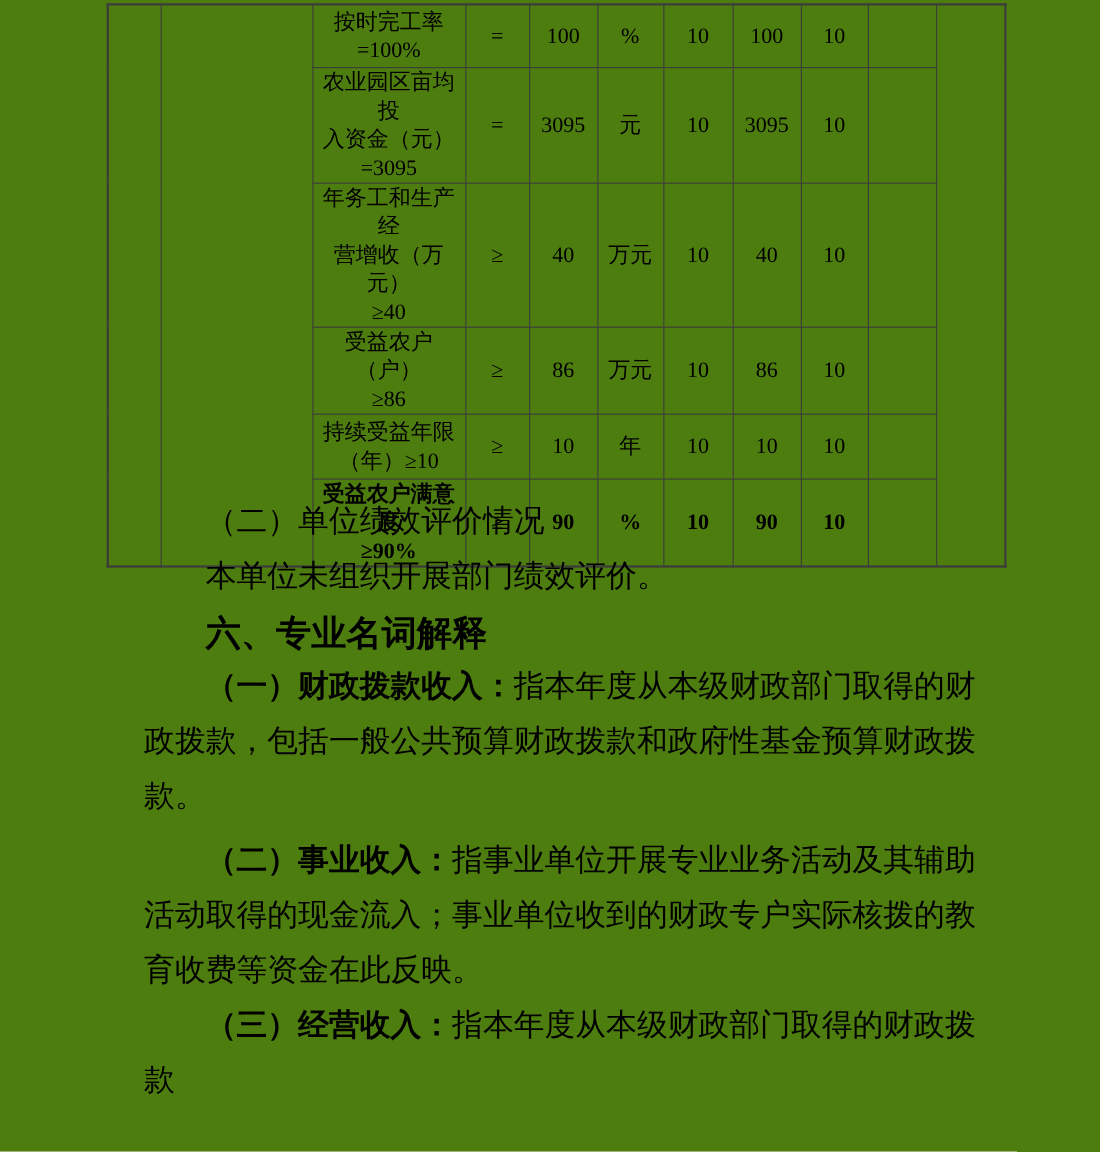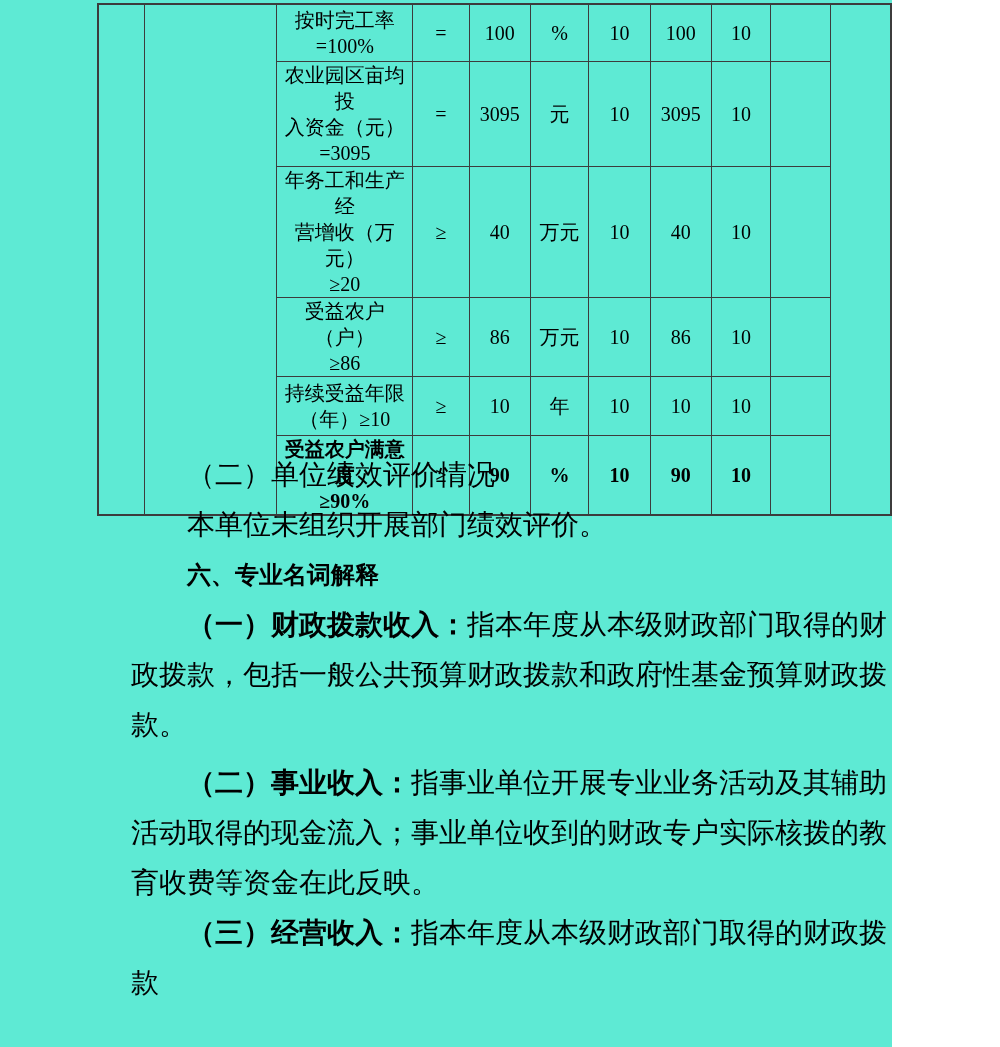--- a/index.html
+++ b/index.html
@@ -1,21 +1,21 @@
 <!DOCTYPE html>
 <html><head>
 <meta charset="utf-8">
 <style>
   * { box-sizing: border-box; }
   html, body { margin: 0; padding: 0; background: #ffffff; }
   .page {
     position: relative;
-    width: 892px;
+    width: 1000px;
     height: 1047px;
-    background: #5eead4;
+    background: #4d7c0f;
     color: #000000;
     font-family: "Liberation Serif", "DejaVu Serif", serif;
     overflow: hidden;
   }
 
   
   table.perf {
     position: absolute;
     left: 97px;
     top: 3px;
@@ -54,21 +54,21 @@
     margin: 0;
     text-indent: 56px;
   }
   .doc p.just {
     text-align: justify;
     text-justify: inter-ideograph;
   }
   .doc .h6 {
     font-family: "Liberation Sans", "DejaVu Sans", sans-serif;
     font-weight: bold;
-    font-size: 24px;
+    font-size: 32px;
   }
   .doc .lead { font-weight: bold; }
   .gap-before { margin-top: 8px !important; }
 </style>
 </head>
 <body>
 
 <div class="page">
 
   <table class="perf">
@@ -108,21 +108,21 @@
       <td>3095</td>
       <td>元</td>
       <td>10</td>
       <td>3095</td>
       <td>10</td>
       <td></td>
     </tr>
     <tr class="r3">
       <td class="ind">年务工和生产经
 营增收（万元）
-≥20</td>
+≥40</td>
       <td>≥</td>
       <td>40</td>
       <td>万元</td>
       <td>10</td>
       <td>40</td>
       <td>10</td>
       <td></td>
     </tr>
     <tr class="r4">
       <td class="ind">受益农户（户）

